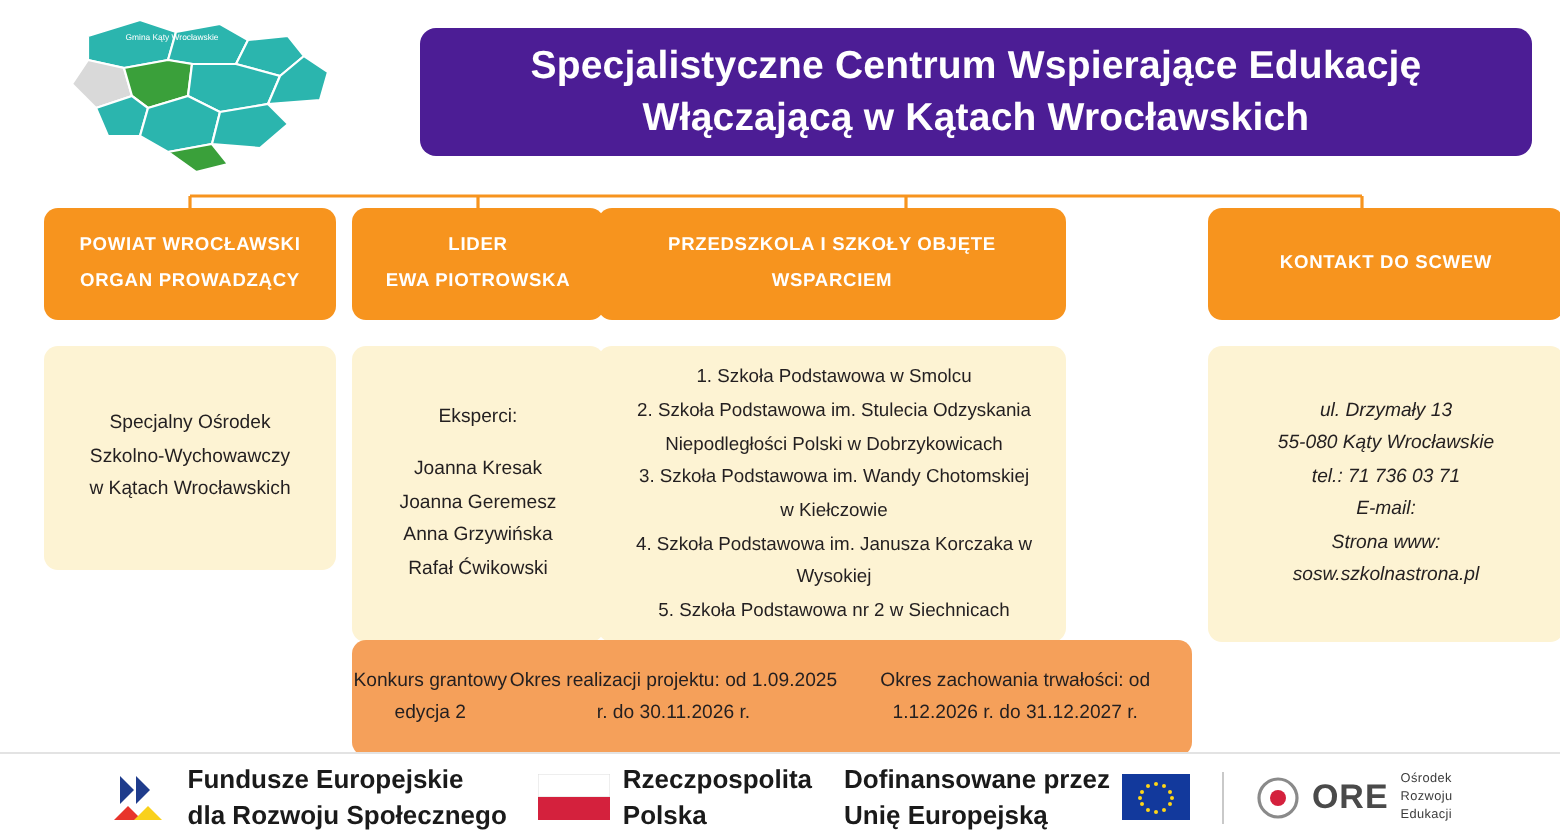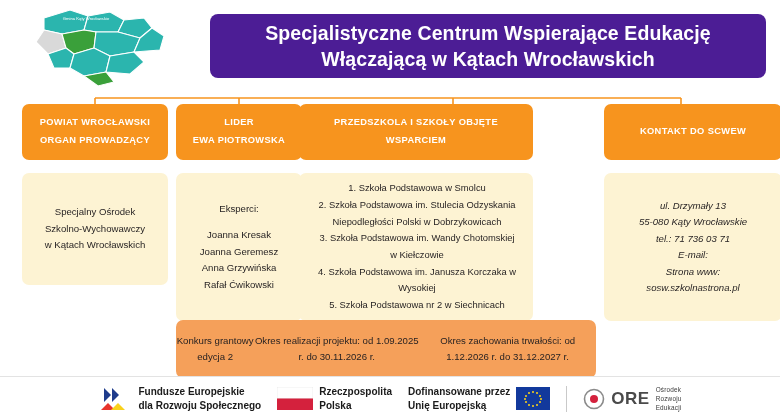--- a/index.html
+++ b/index.html
@@ -148,21 +148,21 @@
     left: 0; bottom: 0;
     width: 780px; height: 44px;
     background: #ffffff;
     border-top: 1px solid #e3e3e3;
     display: flex;
     align-items: center;
     justify-content: center;
     gap: 16px;
   }
   .logo-item { display: flex; align-items: center; gap: 6px; }
-  .logo-text { font-size: 10px; line-height: 1.35; color: #1a1a1a; font-weight: bold; }
+  .logo-text { font-size: 13px; line-height: 1.35; color: #1a1a1a; font-weight: bold; }
   .logo-text .t2 { font-weight: bold; }
   .divider { width: 1px; height: 26px; background: #c9c9c9; }
   .ore-text { font-size: 6.4px; line-height: 1.45; color: #3b3b3b; letter-spacing: .2px; }
   .ore-word { font-size: 17px; font-weight: bold; color: #4a4a4a; letter-spacing: .5px; }
 </style>
 </head>
 <body>
 
 <div class="header-row">
 

